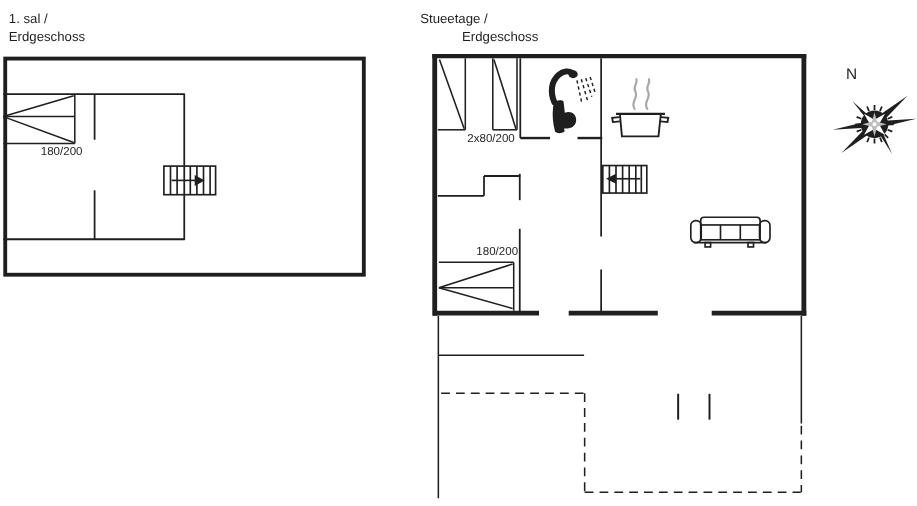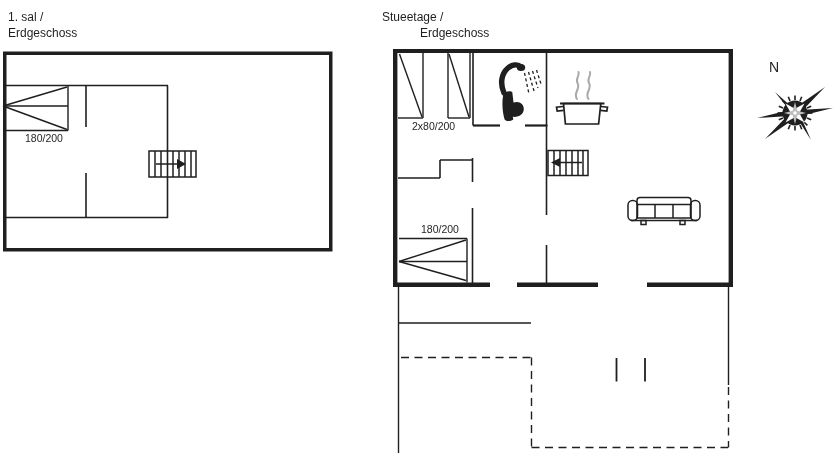--- a/index.html
+++ b/index.html
@@ -2,21 +2,21 @@
 <html style="--bg: #ffffff; --line: #1f1f1f; --steam: #a9a9a9;"><head>
 <meta charset="utf-8">
 <style>
   :root { --bg:#ffffff; --line:#1f1f1f; --steam:#a9a9a9; }
   html,body{margin:0;padding:0;background:var(--bg);}
   .canvas{position:relative;width:834px;height:460px;background:var(--bg);
           font-family:"Liberation Sans",sans-serif;overflow:hidden;}
   .plan-svg{position:absolute;left:0;top:0;color:var(--line);}
   .label{position:absolute;color:var(--line);white-space:pre;}
   .title{font-size:12px;line-height:16px;text-align:right;}
-  .dim{font-size:10.5px;text-align:left;}
+  .dim{font-size:10.5px;text-align:right;}
   .north{font-size:14px;}
 </style>
 </head>
 <body>
 
 <div class="canvas">
 
   <svg class="plan-svg" width="834" height="460" viewBox="0 0 834 460">
 
     <g stroke="currentColor" fill="none">

